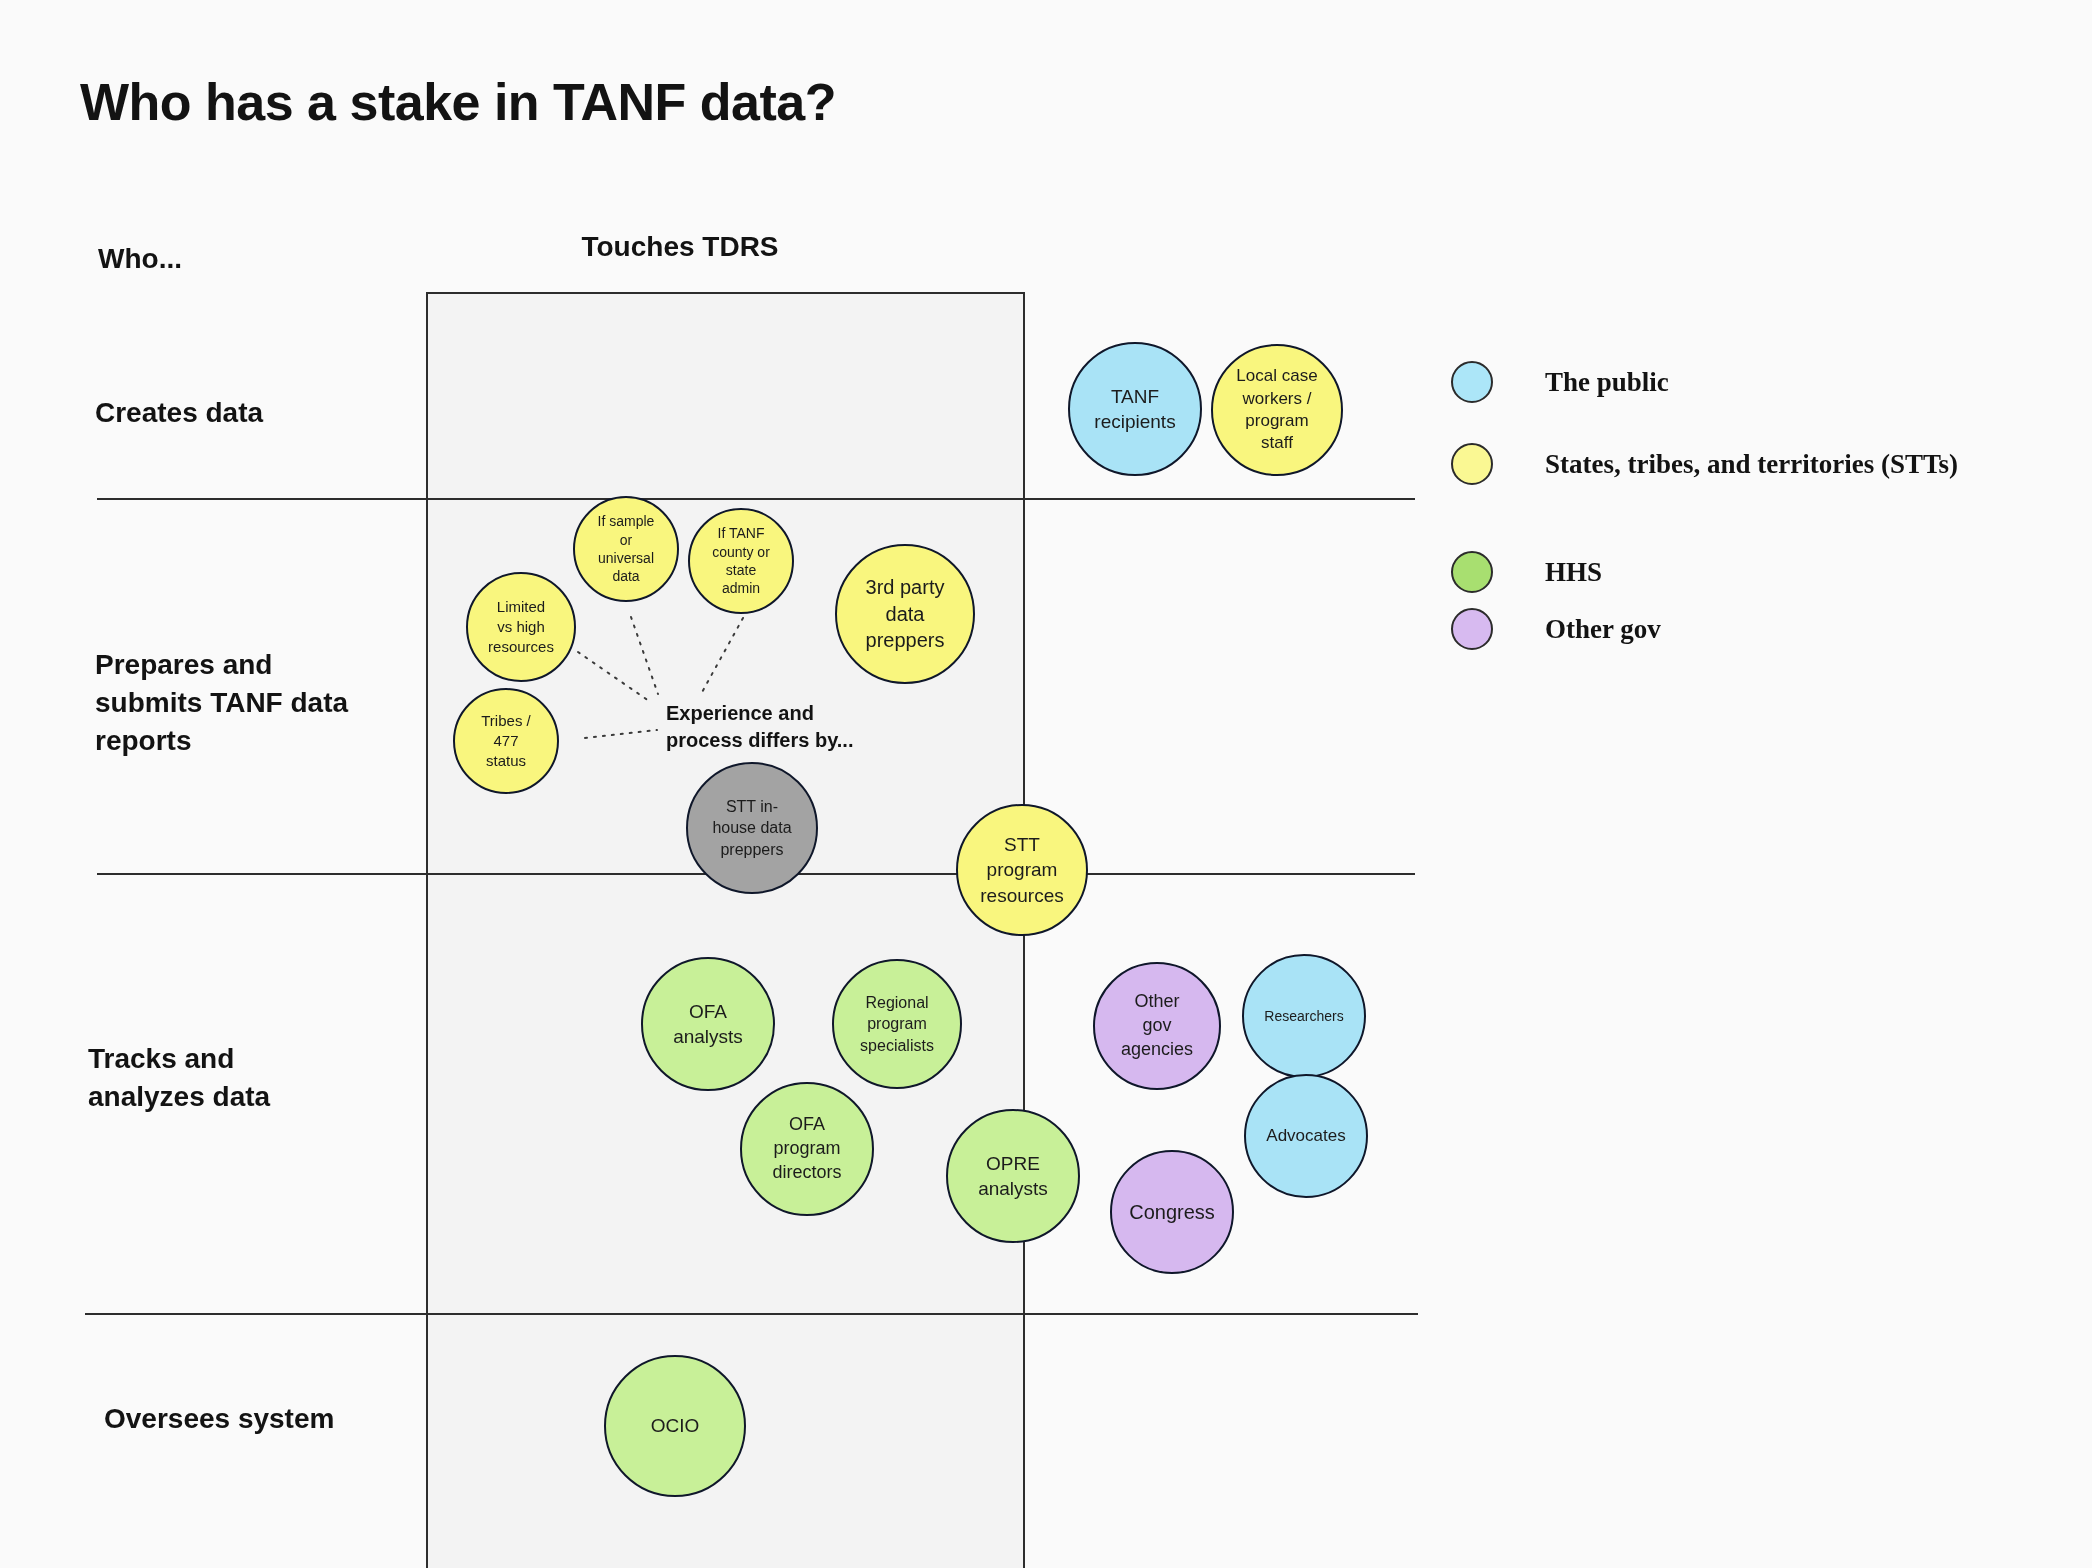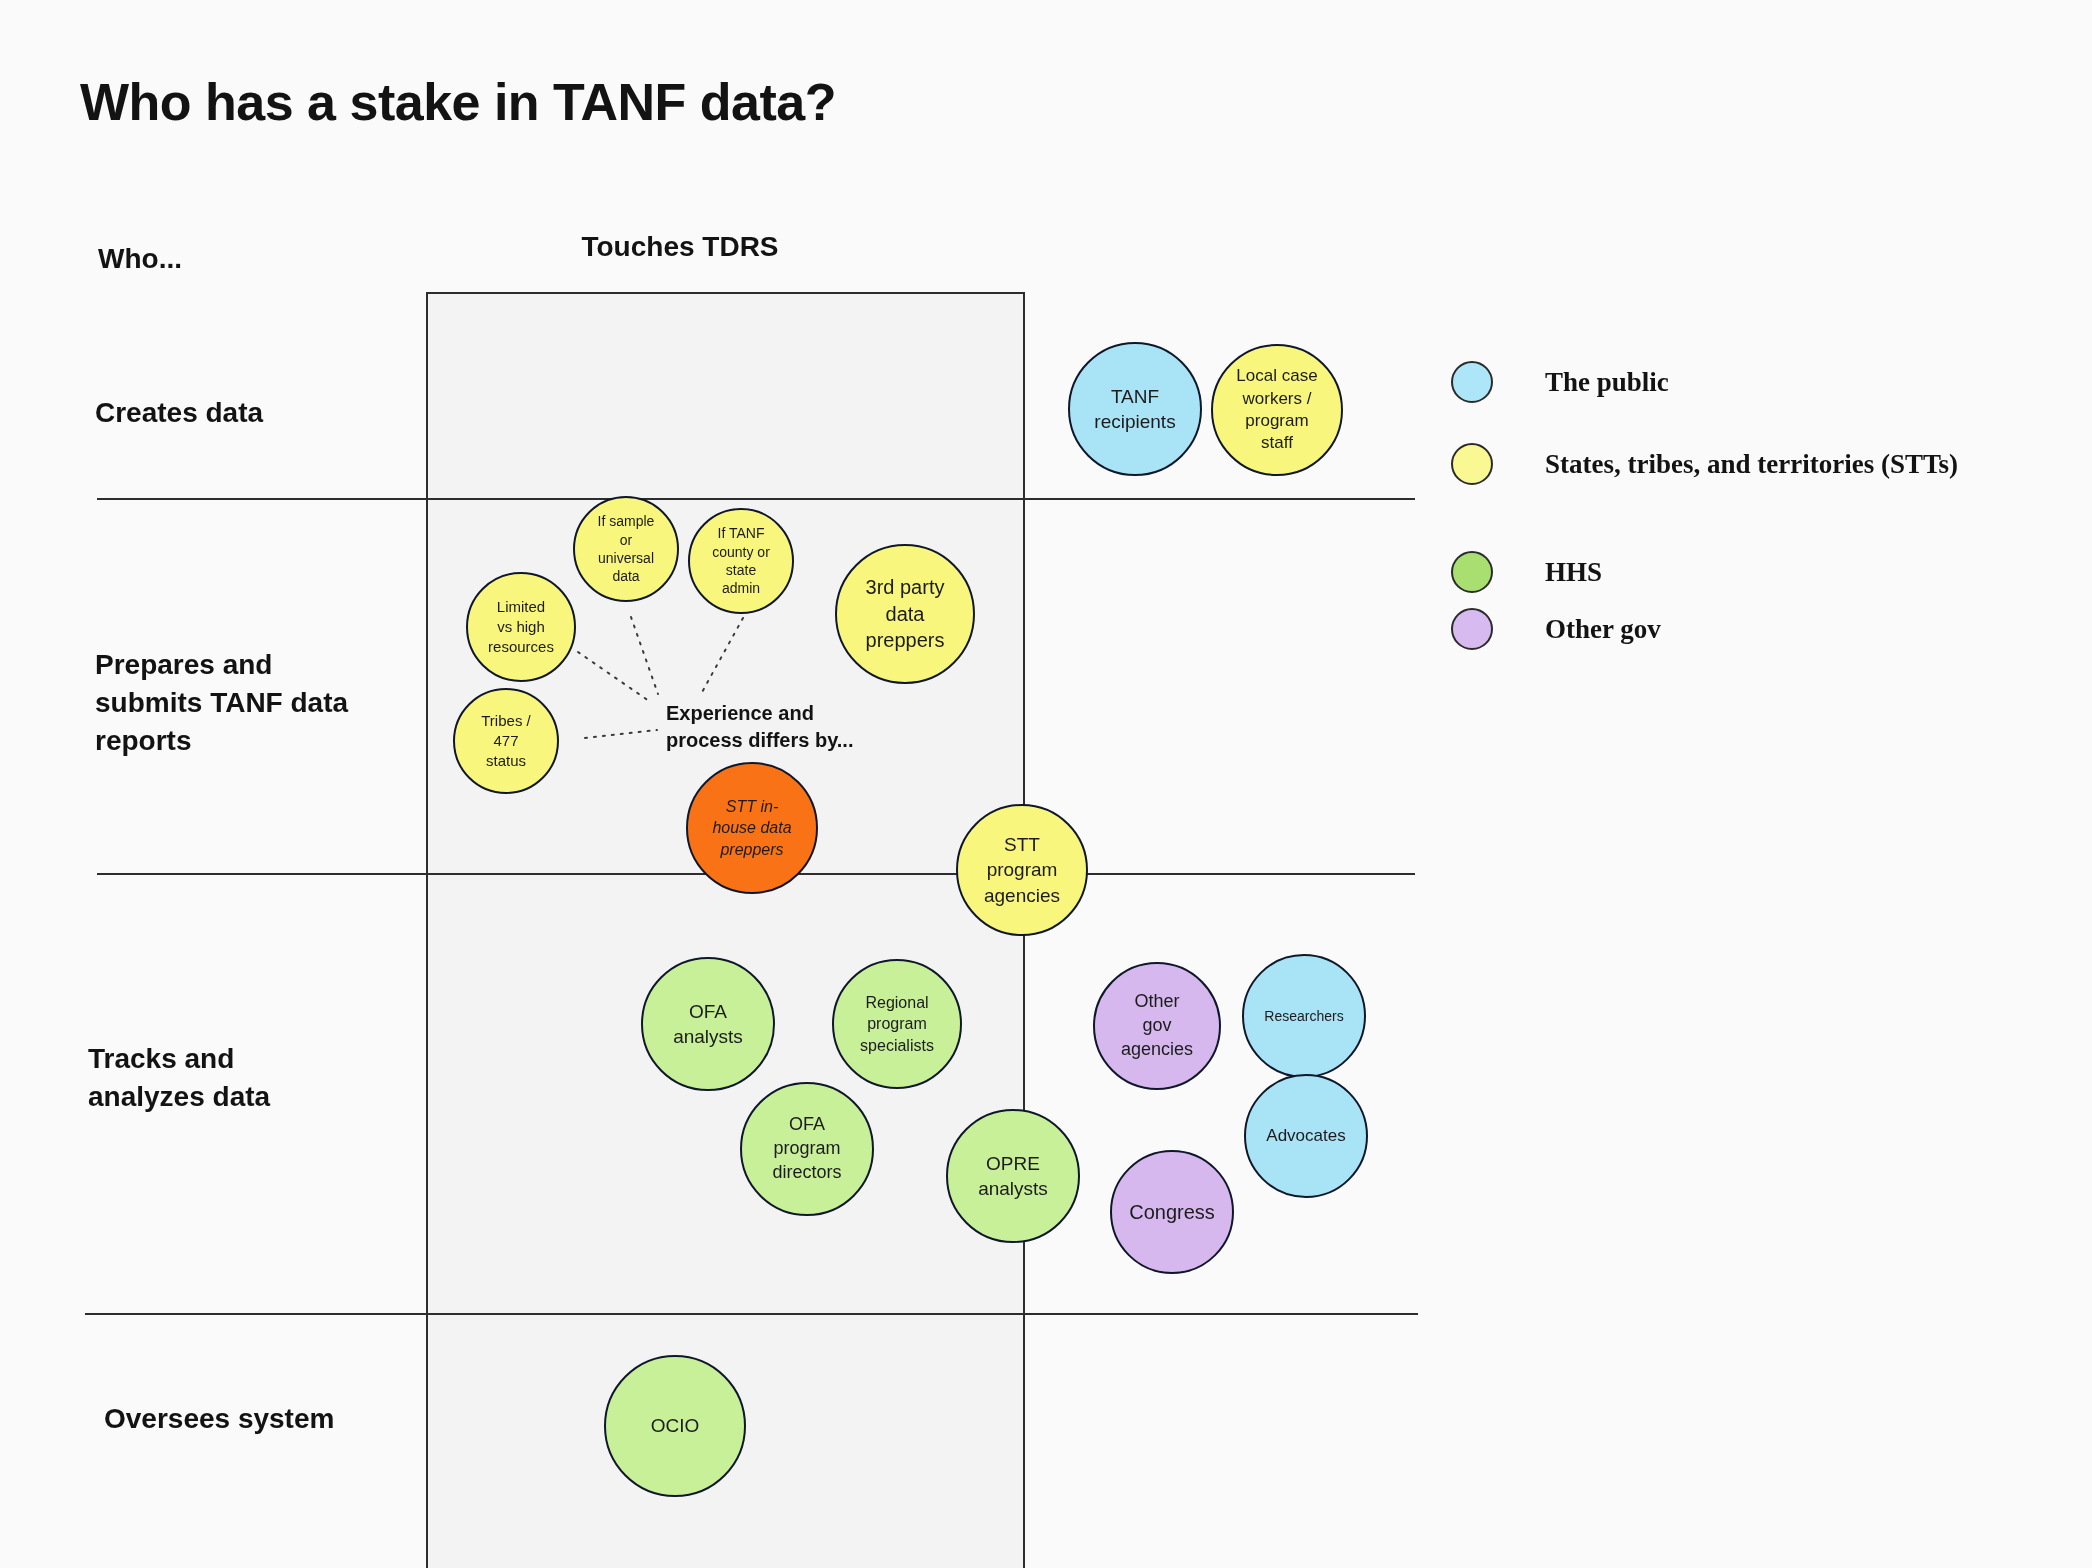--- a/index.html
+++ b/index.html
@@ -97,26 +97,26 @@
 admin</span></div>
       <div class="circle" style="left: 835px; top: 500px; width: 140px; height: 140px; background: rgb(249, 246, 126); font-size: 20px;"><span>3rd party
 data
 preppers</span></div>
       <div class="circle" style="left: 466px; top: 528px; width: 110px; height: 110px; background: rgb(249, 246, 126); font-size: 15px;"><span>Limited
 vs high
 resources</span></div>
       <div class="circle" style="left: 453px; top: 644px; width: 106px; height: 106px; background: rgb(249, 246, 126); font-size: 15px;"><span>Tribes /
 477
 status</span></div>
-      <div class="circle" style="left: 686px; top: 718px; width: 132px; height: 132px; background: #f97316; font-size: 16px; font-style: italic;"><span>STT in-
+      <div class="circle" style="left: 686px; top: 718px; width: 132px; height: 132px; background: #a3a3a3; font-size: 16px;"><span>STT in-
 house data
 preppers</span></div>
       <div class="circle" style="left: 956px; top: 760px; width: 132px; height: 132px; background: rgb(249, 246, 126); font-size: 19px;"><span>STT
 program
-agencies</span></div>
+resources</span></div>
       <div class="circle" style="left: 641px; top: 913px; width: 134px; height: 134px; background: rgb(200, 240, 152); font-size: 19px;"><span>OFA
 analysts</span></div>
       <div class="circle" style="left: 832px; top: 915px; width: 130px; height: 130px; background: rgb(200, 240, 152); font-size: 16px;"><span>Regional
 program
 specialists</span></div>
       <div class="circle" style="left: 740px; top: 1038px; width: 134px; height: 134px; background: rgb(200, 240, 152); font-size: 18px;"><span>OFA
 program
 directors</span></div>
       <div class="circle" style="left: 946px; top: 1065px; width: 134px; height: 134px; background: rgb(200, 240, 152); font-size: 19px;"><span>OPRE
 analysts</span></div>

